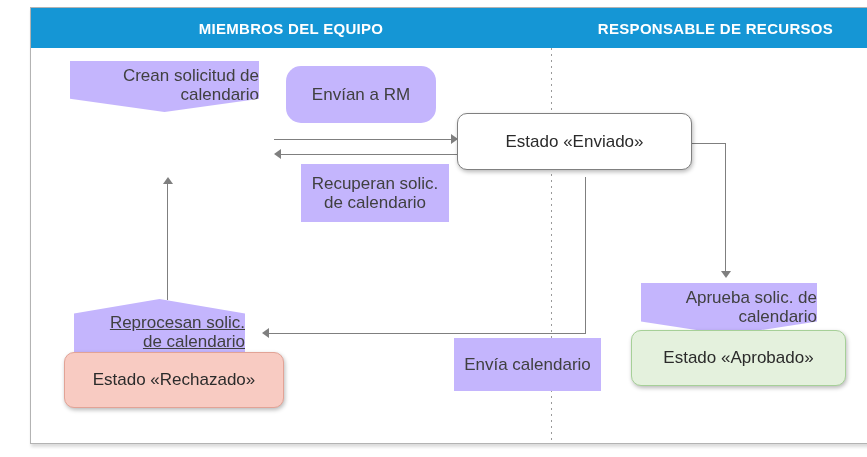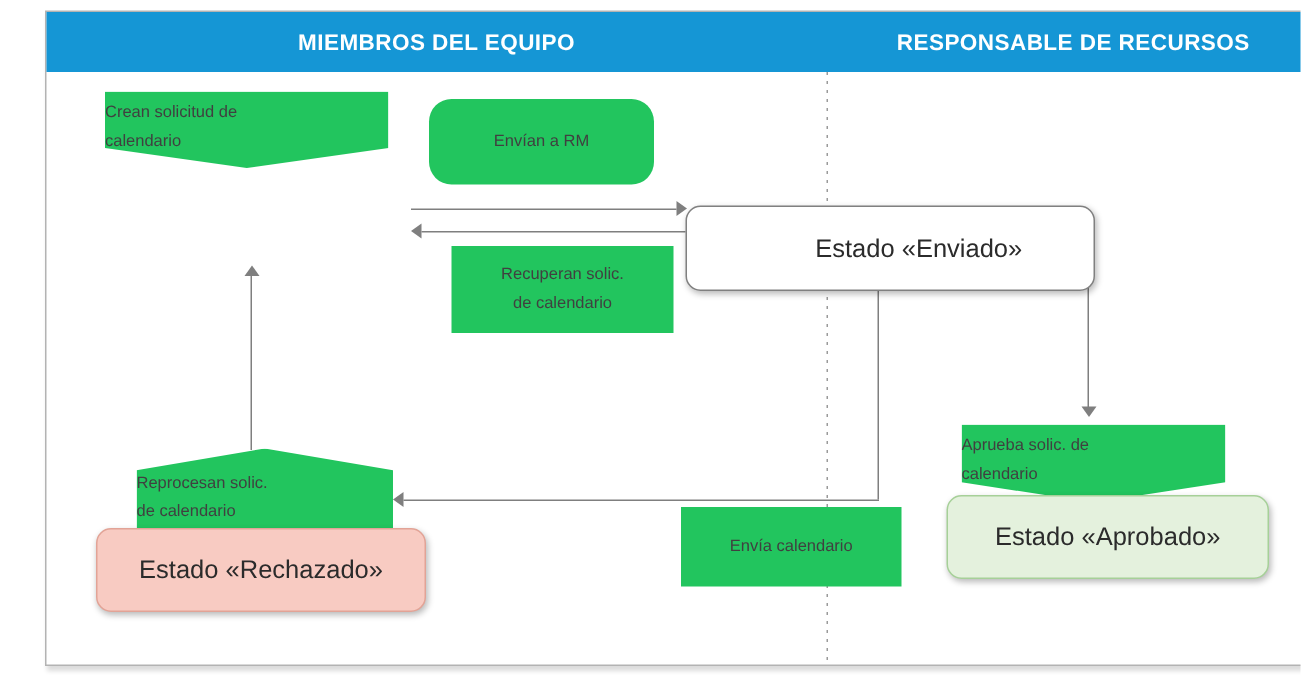--- a/index.html
+++ b/index.html
@@ -26,50 +26,50 @@
   }
   .lane-h.left{width:520px;}
   .lane-h.right{width:329px;}
   
   .divider{
     position:absolute;left:527px;top:48px;width:1px;height:394px;z-index:0;
     background-image:repeating-linear-gradient(to bottom,#9a9a9a 0 2px,transparent 2px 6px);
   }
   
   .action{
-    position:absolute;background:#22c55e;color:#404040;
-    font-size:11px;line-height:19px;text-align:left;z-index:1;
+    position:absolute;background:#c4b5fd;color:#404040;
+    font-size:17px;line-height:19px;text-align:right;z-index:1;
   }
   .action span{display:block;}
   .rect{display:flex;flex-direction:column;align-items:center;justify-content:center;}
   .banner-down{
     clip-path:polygon(0 0,100% 0,100% 74%,50% 100%,0 74%);
     padding-top:5px;box-sizing:border-box;
     filter:drop-shadow(1px 2px 1.5px rgba(0,0,0,0.15));
   }
   .banner-up{
     clip-path:polygon(0 26%,50% 0,100% 26%,100% 100%,0 100%);
     padding-top:14px;box-sizing:border-box;
   }
   #crean{left:46px;top:61px;width:189px;height:51px;}
   #envian{left:262px;top:66px;width:150px;height:57px;border-radius:15px;}
   #recuperan{left:277px;top:164px;width:148px;height:58px;}
-  #reprocesan{left:67px;top:299px;width:171px;height:56px;}
+  #reprocesan{left:50px;top:299px;width:171px;height:56px;text-decoration:underline;}
   #envia{left:430px;top:338px;width:147px;height:53px;gap:48px;}
   #aprueba{left:617px;top:283px;width:176px;height:52px;}
   
   .state{
     position:absolute;z-index:3;border-radius:10px;
     background:#ffffff;border:1px solid #808080;
     display:flex;align-items:center;justify-content:center;
     font-size:17px;color:#2b2b2b;
     box-shadow:1px 2px 4px rgba(0,0,0,0.28);
   }
   #activo{left:36px;top:121px;width:214px;height:55px;color:#6b6b6b;}
-  #enviado{left:433px;top:137px;width:233px;height:55px;padding-left:38px;}
+  #enviado{left:433px;top:113px;width:233px;height:55px;}
   #rechazado{left:40px;top:352px;width:218px;height:54px;background:#f8cbc2;border-color:#e2a396;}
   #aprobado{left:607px;top:330px;width:213px;height:54px;background:#e4f1dd;border-color:#a6d098;}
   
   .hline{position:absolute;height:1px;background:#7f7f7f;z-index:2;}
   .vline{position:absolute;width:1px;background:#7f7f7f;z-index:2;}
   .head{position:absolute;width:0;height:0;z-index:2;}
   .head.right{border-top:5px solid transparent;border-bottom:5px solid transparent;border-left:7px solid #7f7f7f;}
   .head.left{border-top:5px solid transparent;border-bottom:5px solid transparent;border-right:7px solid #7f7f7f;}
   .head.up{border-left:5px solid transparent;border-right:5px solid transparent;border-bottom:7px solid #7f7f7f;}
   .head.down{border-left:5px solid transparent;border-right:5px solid transparent;border-top:7px solid #7f7f7f;}

